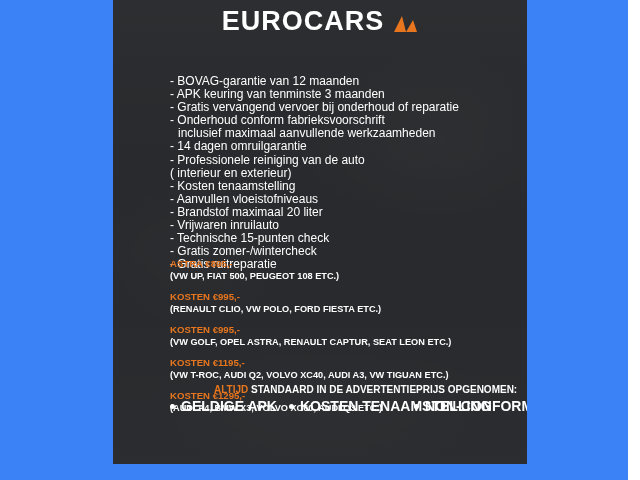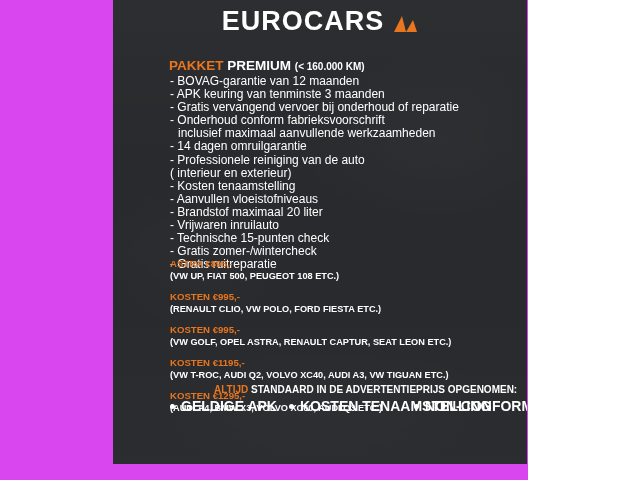--- a/index.html
+++ b/index.html
@@ -8,23 +8,23 @@
     background: #ffffff;
   }
   body {
     width: 640px;
     height: 480px;
     overflow: hidden;
     font-family: "Liberation Sans", sans-serif;
   }
   .page {
     position: relative;
-    width: 528px;
+    width: 628px;
     height: 480px;
-    background: #d946ef;
+    background: #3b82f6;
   }
   
   .poster {
     position: absolute;
     left: 113px;
     top: 0;
     width: 414px;
     height: 464px;
     background: #2f3033;
     overflow: hidden;
@@ -181,25 +181,20 @@
   <div class="poster">
     <div class="content">
 
       <div class="logo-wrap">
         <span class="logo"><span class="euro">EURO</span><span class="cars">CARS</span><span class="logo-mark"><svg width="30" height="20" viewBox="0 0 30 20" aria-hidden="true">
                 <polygon points="6,20 14,4 18,20" fill="#e8761e"></polygon>
                 <polygon points="18,20 25,8 29,20" fill="#e8761e"></polygon>
               </svg></span></span>
       </div>
 
-      <div class="headline">
-        <span class="pakket">PAKKET</span>
-        <span class="premium">PREMIUM</span>
-        <span class="km">(&lt; 160.000 KM)</span>
-      </div>
 
       <div class="features">
         <div>- BOVAG-garantie van 12 maanden</div>
         <div>- APK keuring van tenminste 3 maanden</div>
         <div>- Gratis vervangend vervoer bij onderhoud of reparatie</div>
         <div>- Onderhoud conform fabrieksvoorschrift</div>
         <div class="indent">inclusief maximaal aanvullende werkzaamheden</div>
         <div>- 14 dagen omruilgarantie</div>
         <div>- Professionele reiniging van de auto</div>
         <div>( interieur en exterieur)</div>

